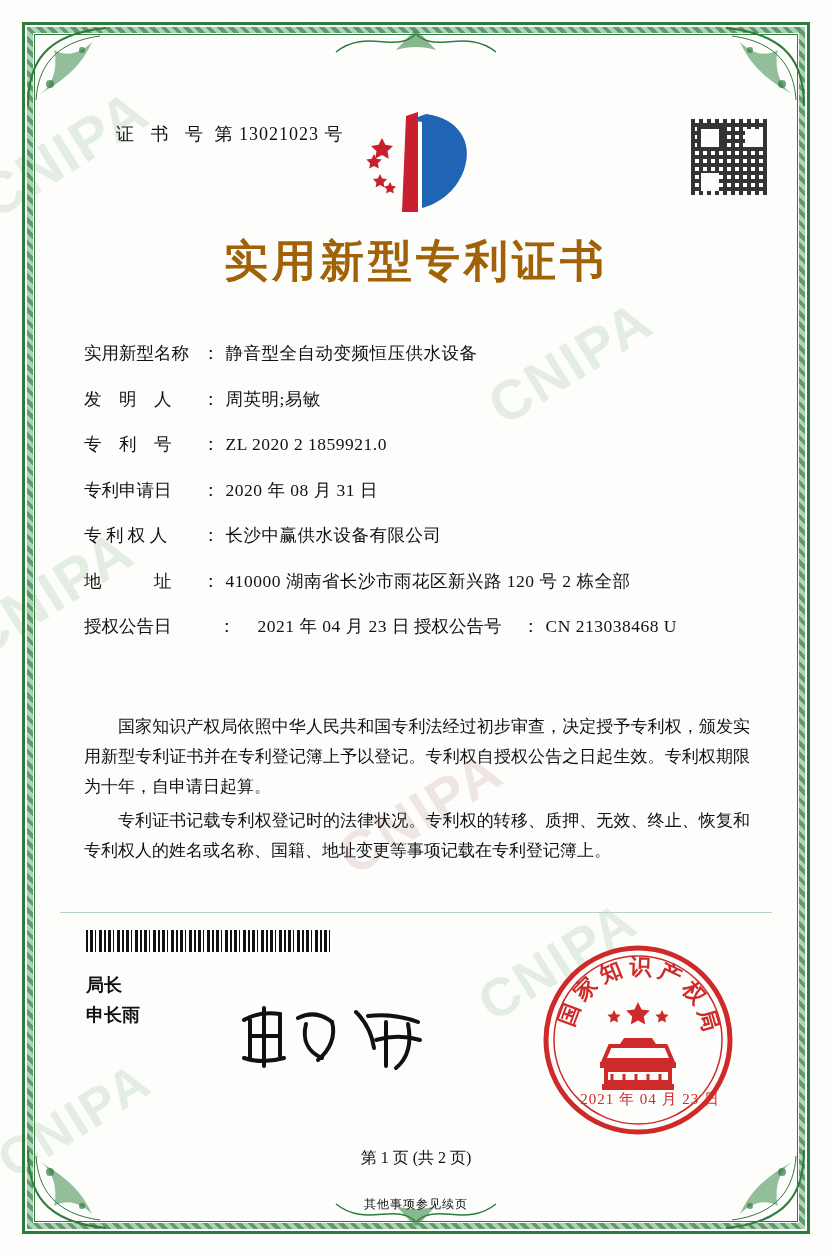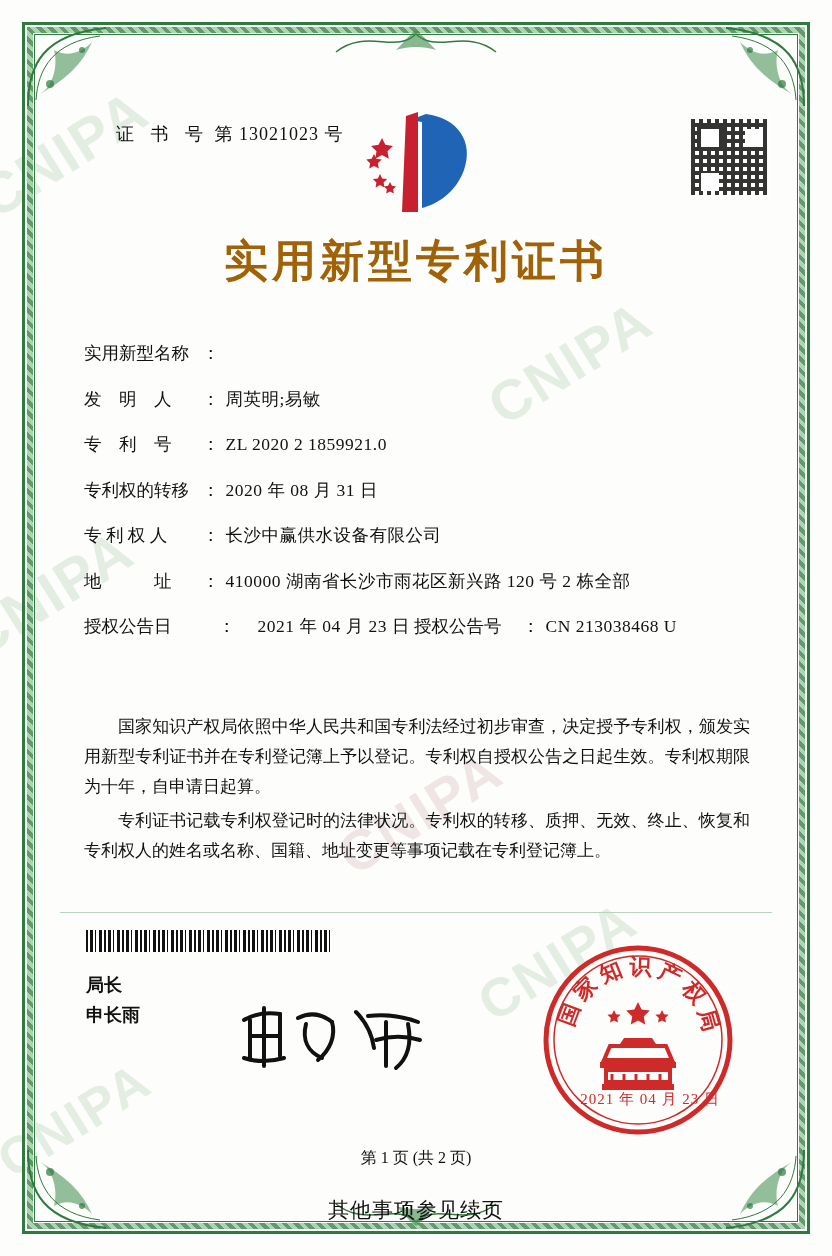--- a/index.html
+++ b/index.html
@@ -257,21 +257,21 @@
     top: 1148px;
     text-align: center;
     font-size: 16px;
     color: #111;
   }
   .footnote {
     position: absolute;
     left: 0; right: 0;
     top: 1196px;
     text-align: center;
-    font-size: 21px;
+    font-size: 12px;
     letter-spacing: 1px;
     color: #111;
   }
 </style>
 </head>
 <body>
 
 <div class="page">
 
   <div class="wm wm1">CNIPA</div>
@@ -354,33 +354,34 @@
       </g>
     </svg>
   </div>
 
   <div class="doc-title">实用新型专利证书</div>
 
   <div class="fields">
     <div class="row">
       <span class="label">实用新型名称</span>
       <span class="colon">：</span>
+      <span class="value">静音型全自动变频恒压供水设备</span>
     </div>
     <div class="row">
       <span class="label">发　明　人</span>
       <span class="colon">：</span>
       <span class="value">周英明;易敏</span>
     </div>
     <div class="row">
       <span class="label">专　利　号</span>
       <span class="colon">：</span>
       <span class="value">ZL 2020 2 1859921.0</span>
     </div>
     <div class="row">
-      <span class="label">专利权的转移</span>
+      <span class="label">专利申请日</span>
       <span class="colon">：</span>
       <span class="value">2020 年 08 月 31 日</span>
     </div>
     <div class="row">
       <span class="label">专 利 权 人</span>
       <span class="colon">：</span>
       <span class="value">长沙中赢供水设备有限公司</span>
     </div>
     <div class="row">
       <span class="label">地　　　址</span>

